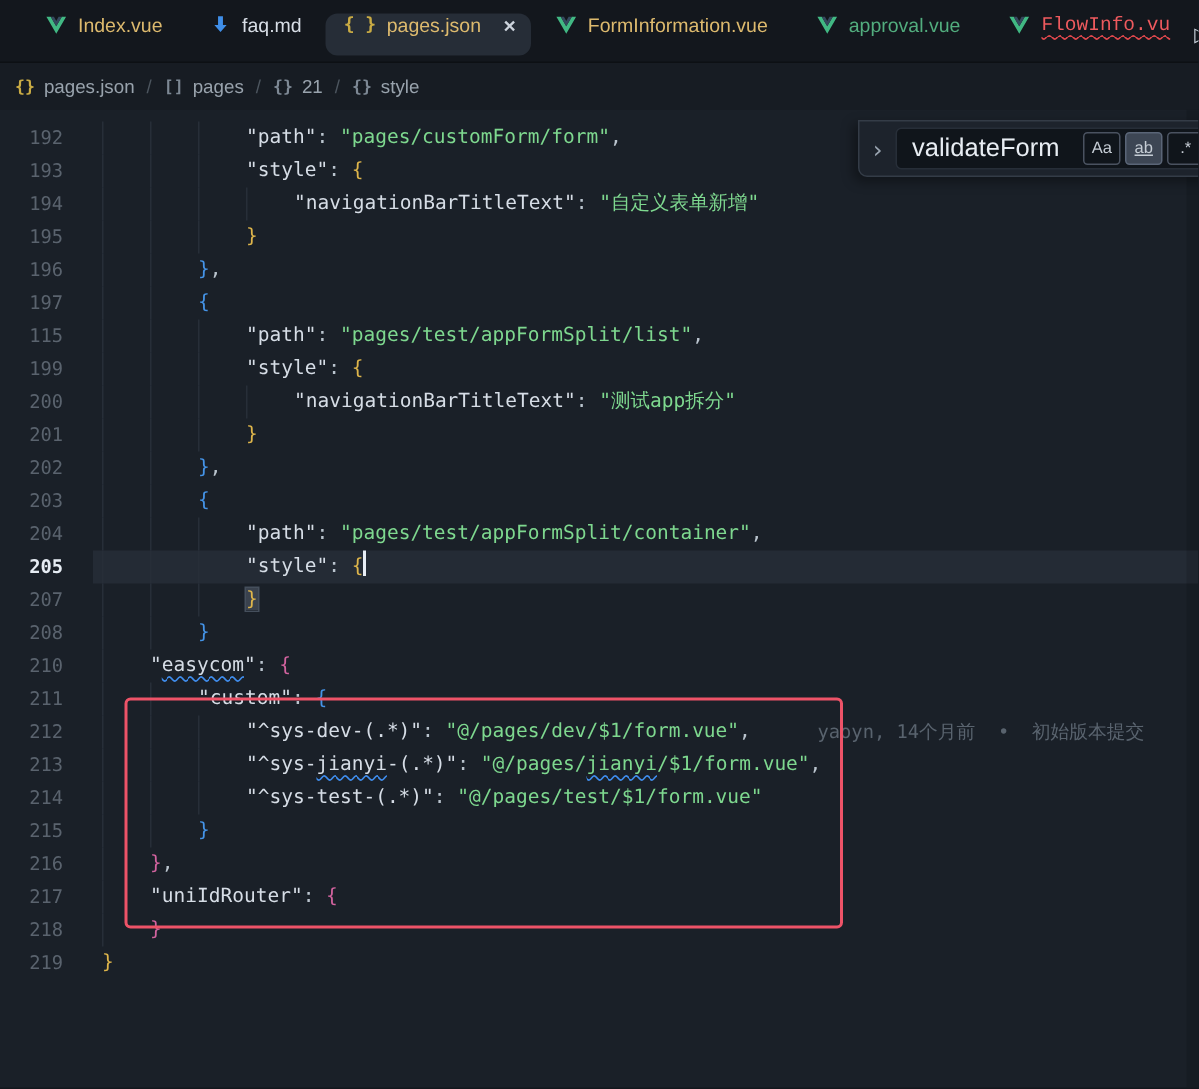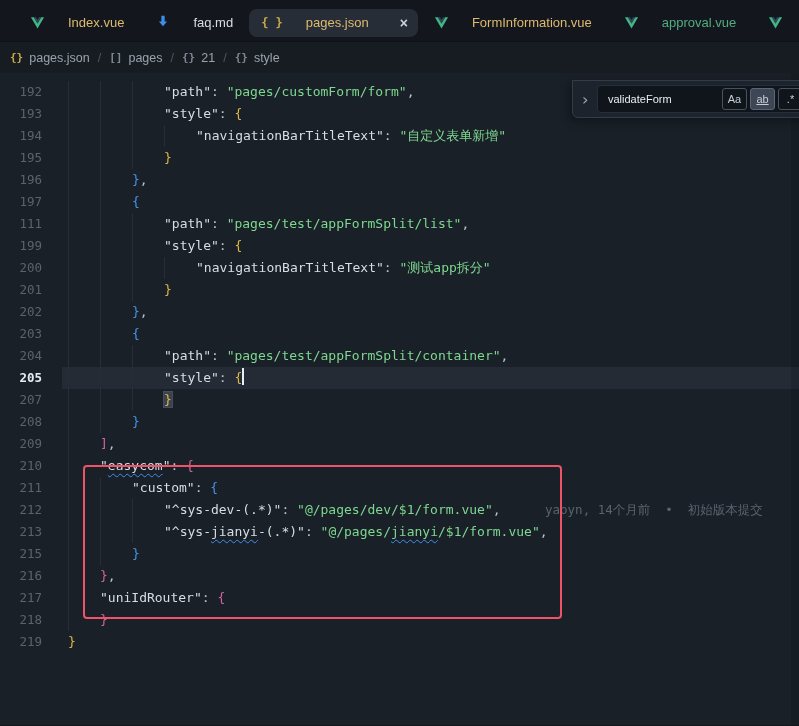--- a/index.html
+++ b/index.html
@@ -8,21 +8,21 @@
     background:#13171d;font-family:"Liberation Sans",sans-serif;
     -webkit-font-smoothing:antialiased;
   }
   
   .tabbar{
     height:42px;display:flex;align-items:center;
     background:#13171d;border-bottom:1px solid #0d1014;
     padding:4px 0 0 14px;box-sizing:border-box;white-space:nowrap;
   }
   .tab{
-    display:inline-flex;align-items:center;gap:23px;
+    display:inline-flex;align-items:flex-start;gap:7px;
     height:28px;padding:0 16px;font-size:13px;cursor:pointer;
   }
   .tab .vue-icon svg{display:block}
   .tab.active{
     background:#262d37;border-radius:8px;padding:0 10px 0 12px;
   }
   .lbl-modified{color:#ddba6e;}
   .lbl-preview{color:#d8dee6;}
   .lbl-added{color:#52ad7e;}
   .lbl-error{color:#ee5a5e;text-decoration:underline wavy #e5484d 1px;text-underline-offset:3px;font-family:Liberation Mono, monospace;}
@@ -77,21 +77,21 @@
     display:flex;align-items:center;padding:0 4px 0 4px;box-sizing:border-box;
   }
   .find-chevron{color:#9aa5b1;font-size:16px;width:16px;text-align:center;cursor:pointer;flex:none;}
   .find-input-box{
     flex:1;height:26px;margin-left:4px;background:#10151b;
     border:1px solid #272e38;border-radius:4px;
     display:flex;align-items:center;min-width:0;
   }
   .find-input{
     flex:1;min-width:0;background:transparent;border:none;outline:none;
-    color:#e8edf3;font-size:11px;font-family:"Liberation Sans",sans-serif;padding:0 6px 0 10px;
+    color:#e8edf3;font-size:17px;font-family:"Liberation Sans",sans-serif;padding:0 6px 0 10px;
   }
   .find-toggle{
     flex:none;width:23px;height:20px;margin-right:3px;border-radius:3px;
     display:flex;align-items:center;justify-content:center;
     font-size:11px;color:#c6cdd5;border:1px solid #4a5260;cursor:pointer;
     font-family:"Liberation Sans",sans-serif;
   }
   .find-toggle.on{background:#3d4654;border-color:#5a6577;}
   .find-toggle.on .u{text-decoration:underline;}
   .scroll-strip{position:absolute;right:0;top:0;bottom:0;width:8px;background:rgba(0,0,0,.12);}
@@ -194,21 +194,21 @@
       </div>
       <div class="row">
         <div class="gutter">196</div>
         <div class="code" style="padding-left: 64px;"><i class="guide" style="left: 0px;"></i><i class="guide" style="left: 32px;"></i><span class="t-u">}</span><span class="t-p">,</span></div>
       </div>
       <div class="row">
         <div class="gutter">197</div>
         <div class="code" style="padding-left: 64px;"><i class="guide" style="left: 0px;"></i><i class="guide" style="left: 32px;"></i><span class="t-u">{</span></div>
       </div>
       <div class="row">
-        <div class="gutter">111</div>
+        <div class="gutter">115</div>
         <div class="code" style="padding-left: 96px;"><i class="guide" style="left: 0px;"></i><i class="guide" style="left: 32px;"></i><i class="guide" style="left: 64px;"></i><span class="t-k">"path"</span><span class="t-p">: </span><span class="t-s">"pages/test/appFormSplit/list"</span><span class="t-p">,</span></div>
       </div>
       <div class="row">
         <div class="gutter">199</div>
         <div class="code" style="padding-left: 96px;"><i class="guide" style="left: 0px;"></i><i class="guide" style="left: 32px;"></i><i class="guide" style="left: 64px;"></i><span class="t-k">"style"</span><span class="t-p">: </span><span class="t-y">{</span></div>
       </div>
       <div class="row">
         <div class="gutter">200</div>
         <div class="code" style="padding-left: 128px;"><i class="guide" style="left: 0px;"></i><i class="guide" style="left: 32px;"></i><i class="guide" style="left: 64px;"></i><i class="guide" style="left: 96px;"></i><span class="t-k">"navigationBarTitleText"</span><span class="t-p">: </span><span class="t-s">"测试app拆分"</span></div>
       </div>
@@ -235,38 +235,38 @@
       </div>
       <div class="row">
         <div class="gutter">207</div>
         <div class="code" style="padding-left: 96px;"><i class="guide" style="left: 0px;"></i><i class="guide" style="left: 32px;"></i><i class="guide" style="left: 64px;"></i><span class="t-ym">}</span></div>
       </div>
       <div class="row">
         <div class="gutter">208</div>
         <div class="code" style="padding-left: 64px;"><i class="guide" style="left: 0px;"></i><i class="guide" style="left: 32px;"></i><span class="t-u">}</span></div>
       </div>
       <div class="row">
-        <div class="gutter">209</div>
-        <div class="code" style="padding-left: 32px;"><i class="guide" style="left: 0px;"></i><span class="t-m">]</span><span class="t-p">,</span></div>
-      </div>
-      <div class="row">
         <div class="gutter">210</div>
         <div class="code" style="padding-left: 32px;"><i class="guide" style="left: 0px;"></i><span class="t-k">"</span><span class="t-kq">easycom</span><span class="t-k">"</span><span class="t-p">: </span><span class="t-m">{</span></div>
       </div>
       <div class="row">
         <div class="gutter">211</div>
         <div class="code" style="padding-left: 64px;"><i class="guide" style="left: 0px;"></i><i class="guide" style="left: 32px;"></i><span class="t-k">"custom"</span><span class="t-p">: </span><span class="t-u">{</span></div>
       </div>
       <div class="row">
         <div class="gutter">212</div>
         <div class="code" style="padding-left: 96px;"><i class="guide" style="left: 0px;"></i><i class="guide" style="left: 32px;"></i><i class="guide" style="left: 64px;"></i><span class="t-k">"^sys-dev-(.*)"</span><span class="t-p">: </span><span class="t-s">"@/pages/dev/$1/form.vue"</span><span class="t-p">,</span><span class="blame">yaoyn, 14个月前  •  初始版本提交</span></div>
       </div>
       <div class="row">
         <div class="gutter">213</div>
         <div class="code" style="padding-left: 96px;"><i class="guide" style="left: 0px;"></i><i class="guide" style="left: 32px;"></i><i class="guide" style="left: 64px;"></i><span class="t-k">"^sys-</span><span class="t-kq">jianyi</span><span class="t-k">-(.*)"</span><span class="t-p">: </span><span class="t-s">"@/pages/</span><span class="t-sq">jianyi</span><span class="t-s">/$1/form.vue"</span><span class="t-p">,</span></div>
+      </div>
+      <div class="row">
+        <div class="gutter">214</div>
+        <div class="code" style="padding-left: 96px;"><i class="guide" style="left: 0px;"></i><i class="guide" style="left: 32px;"></i><i class="guide" style="left: 64px;"></i><span class="t-k">"^sys-test-(.*)"</span><span class="t-p">: </span><span class="t-s">"@/pages/test/$1/form.vue"</span></div>
       </div>
       <div class="row">
         <div class="gutter">215</div>
         <div class="code" style="padding-left: 64px;"><i class="guide" style="left: 0px;"></i><i class="guide" style="left: 32px;"></i><span class="t-u">}</span></div>
       </div>
       <div class="row">
         <div class="gutter">216</div>
         <div class="code" style="padding-left: 32px;"><i class="guide" style="left: 0px;"></i><span class="t-m">}</span><span class="t-p">,</span></div>
       </div>
       <div class="row">

